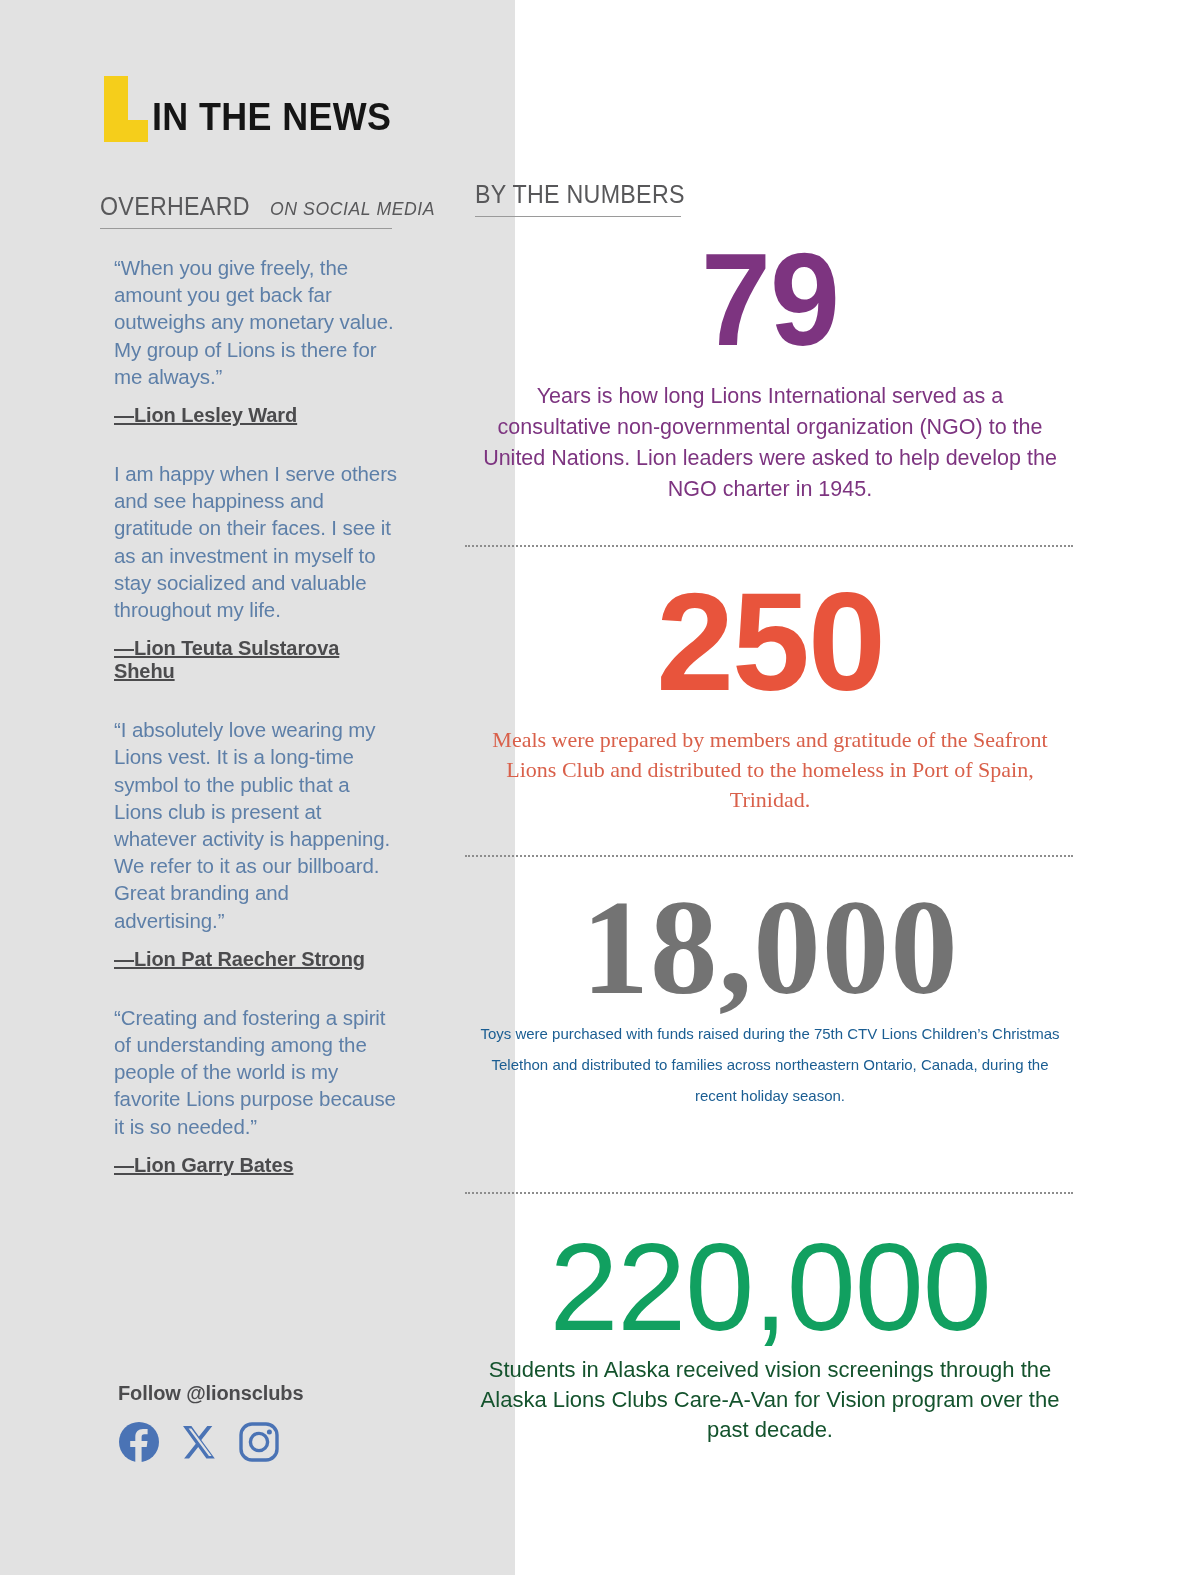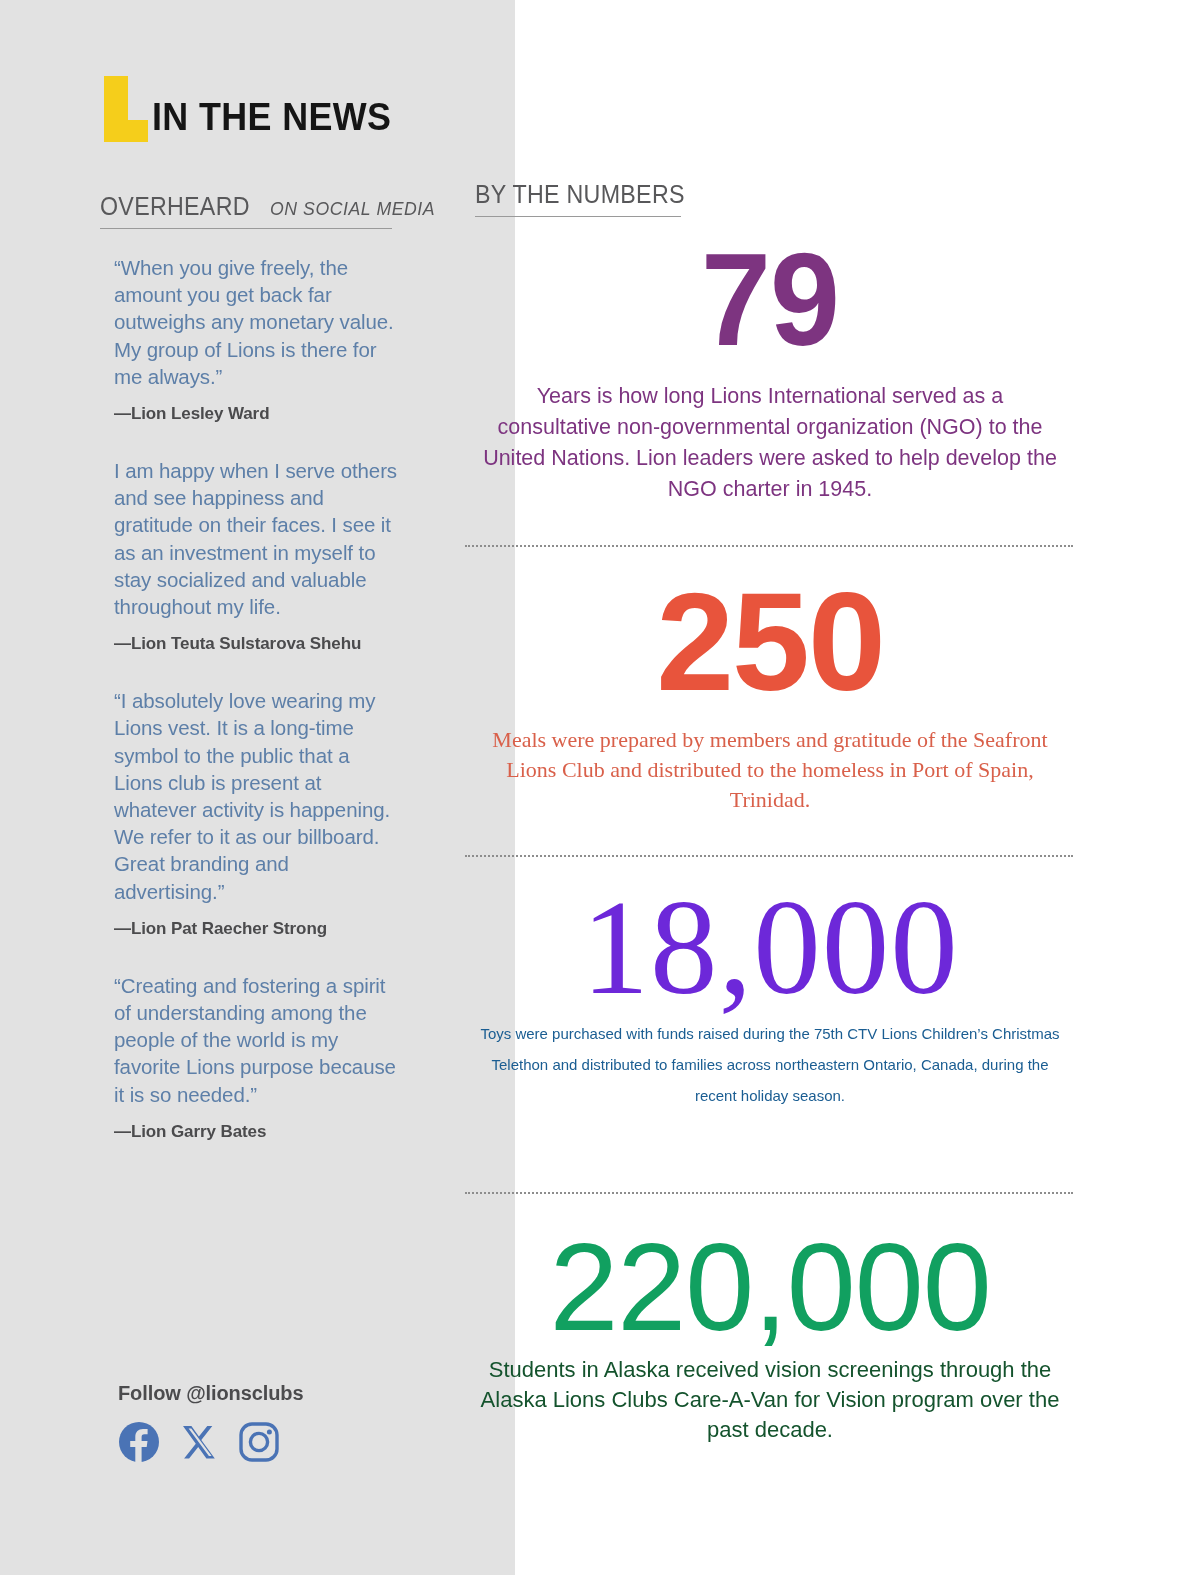--- a/index.html
+++ b/index.html
@@ -104,25 +104,26 @@
   }
   .quote-block { margin-bottom: 33px; }
   .quote-text {
     font-size: 20.5px;
     line-height: 27.2px;
     color: #5d7fa8;
     letter-spacing: -0.1px;
     margin: 0 6px 14px 0;
   }
   .quote-attrib {
-    font-size: 17px;
+    font-size: 20px;
     font-weight: bold;
     color: #4b4b4d;
     letter-spacing: -0.1px;
     margin: 0;
+    text-decoration: underline;
   }
 
   #follow {
     position: absolute;
     left: 118px;
     top: 1382px;
     width: 290px;
   }
   #follow-label {
     font-size: 20px;
@@ -214,22 +215,22 @@
     color: #d9604a;
     margin-top: 17px;
     padding: 0 10px;
   }
 
   
   #stat-18000 { top: 884px; }
   #stat-18000 .stat-number {
     font-family: "Liberation Serif", serif;
     font-size: 135px;
-    font-weight: normal;
-    color: #6d28d9;
+    font-weight: bold;
+    color: #737373;
     letter-spacing: 1px;
   }
   #stat-18000 .stat-caption {
     font-size: 15px;
     line-height: 31px;
     color: #1a5d92;
     margin-top: 6px;
     padding: 0 6px;
   }
 

